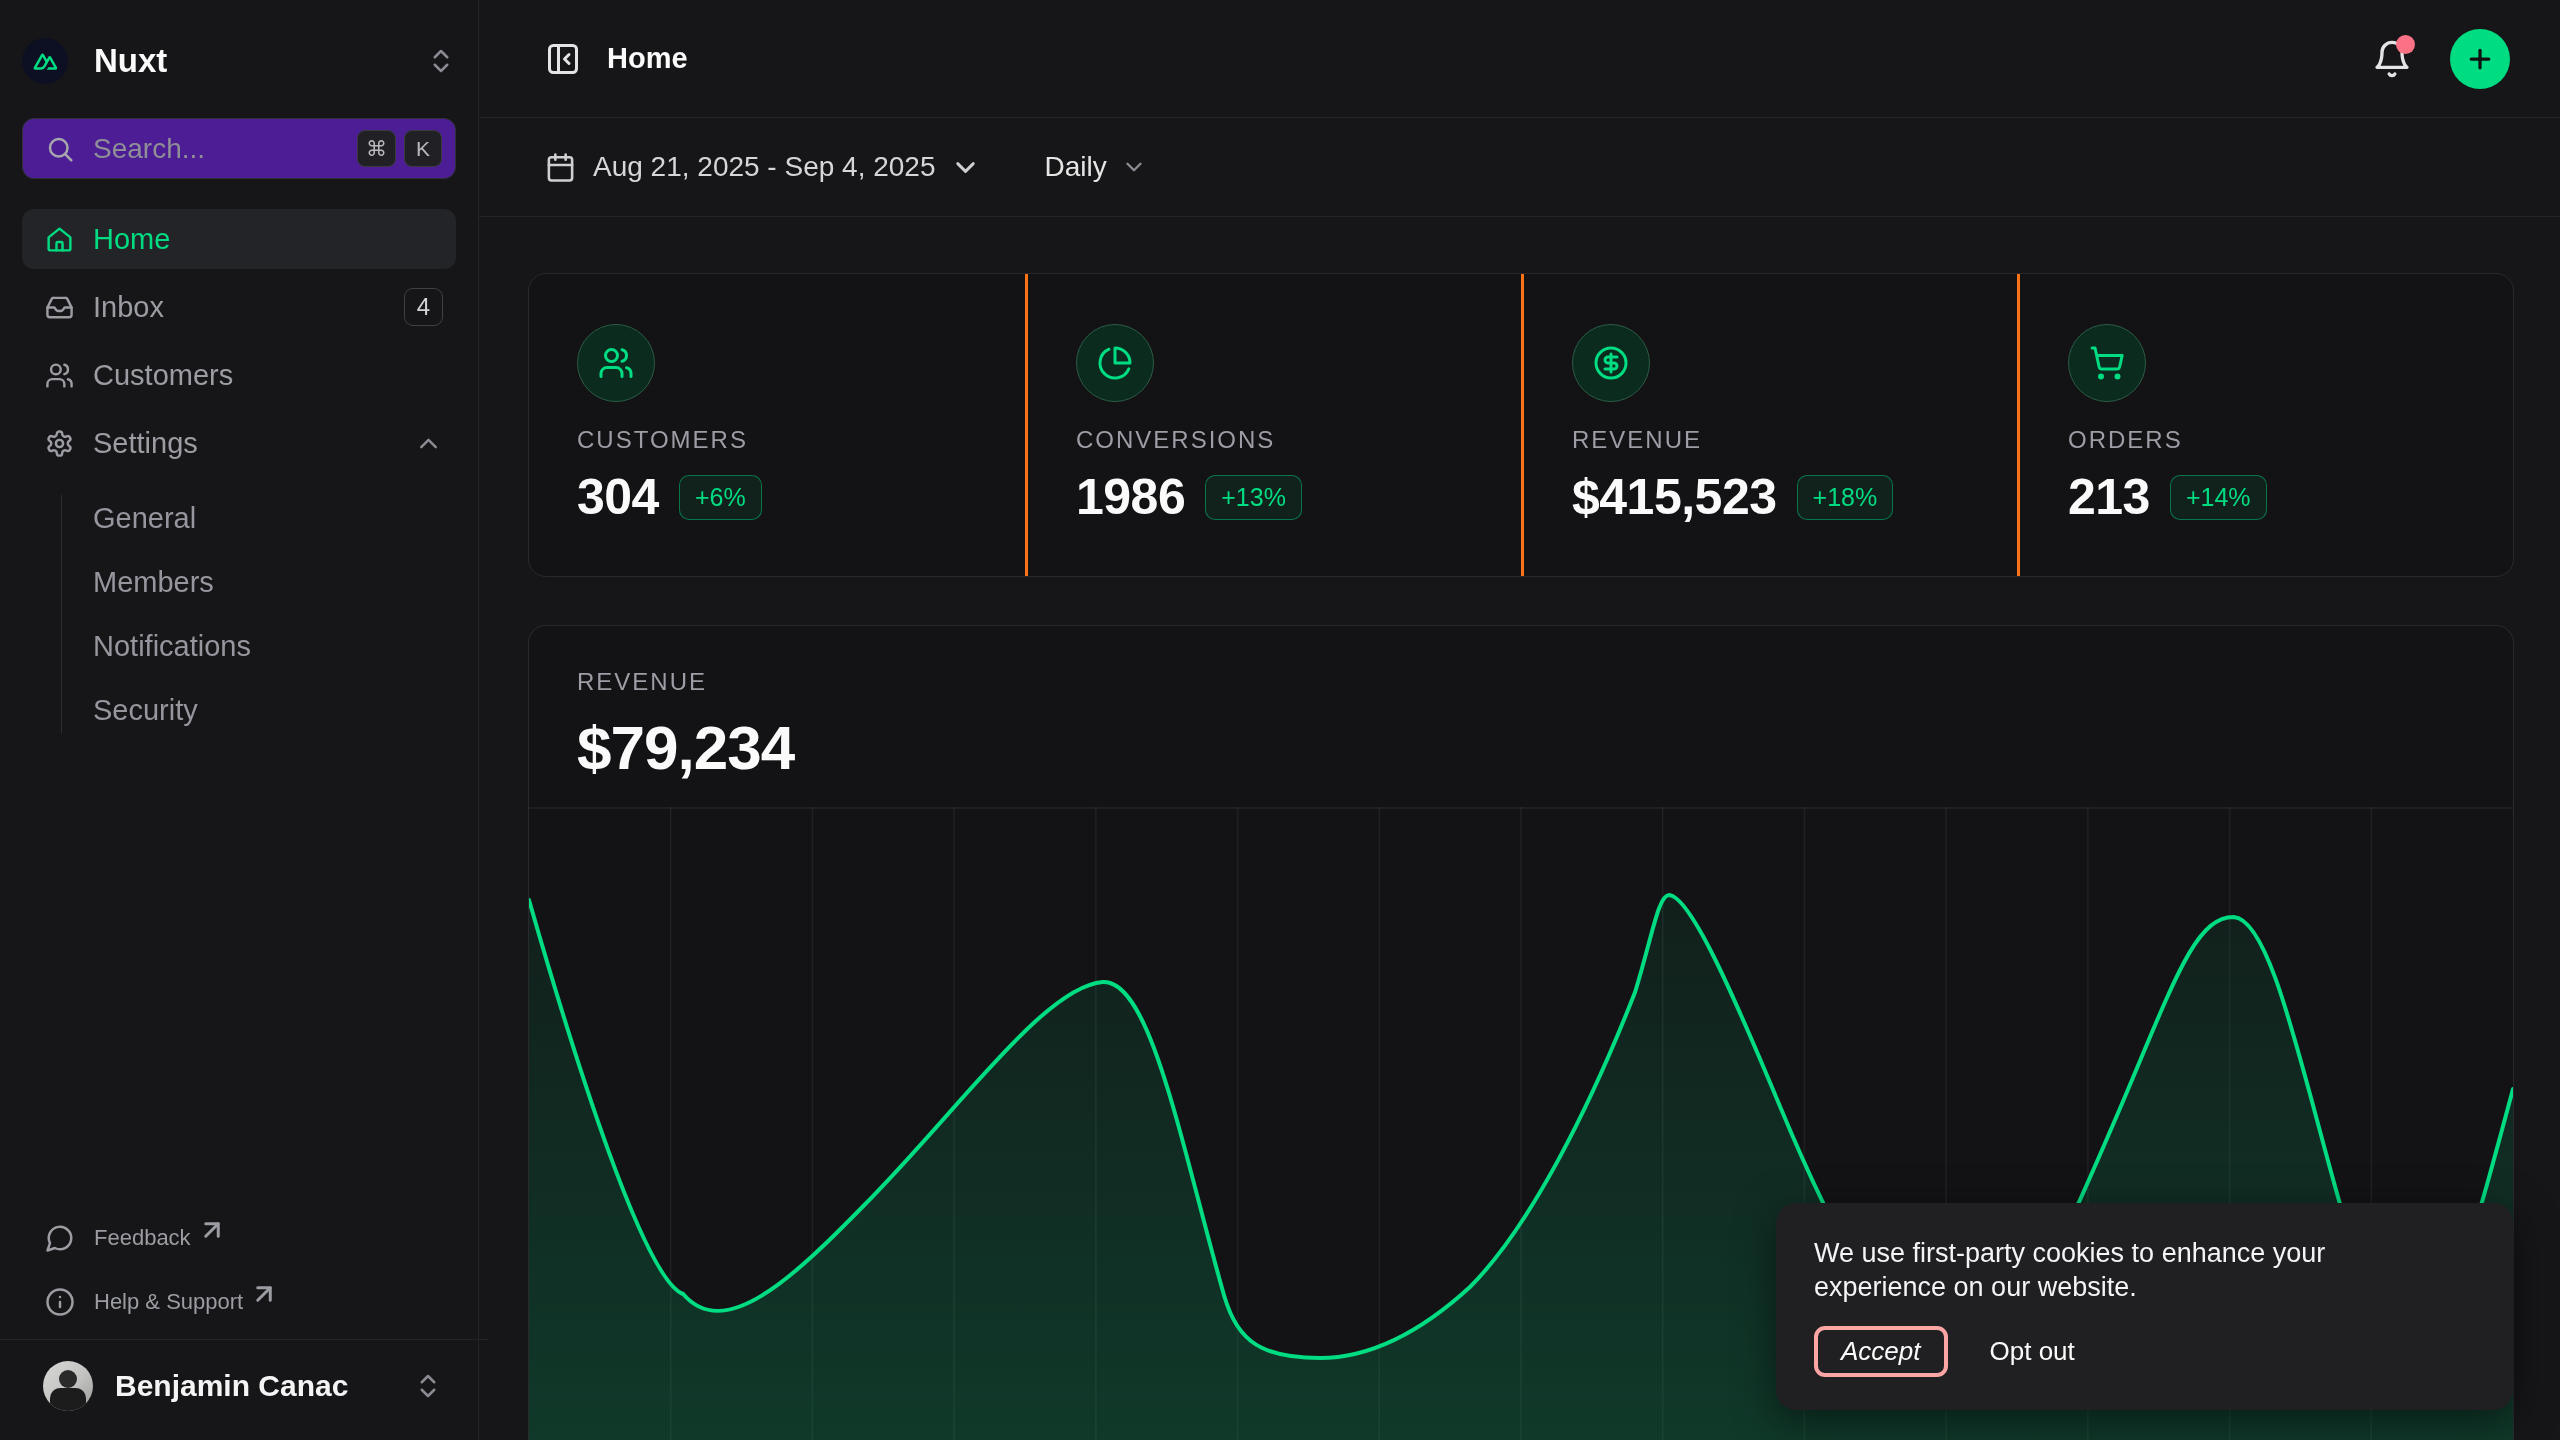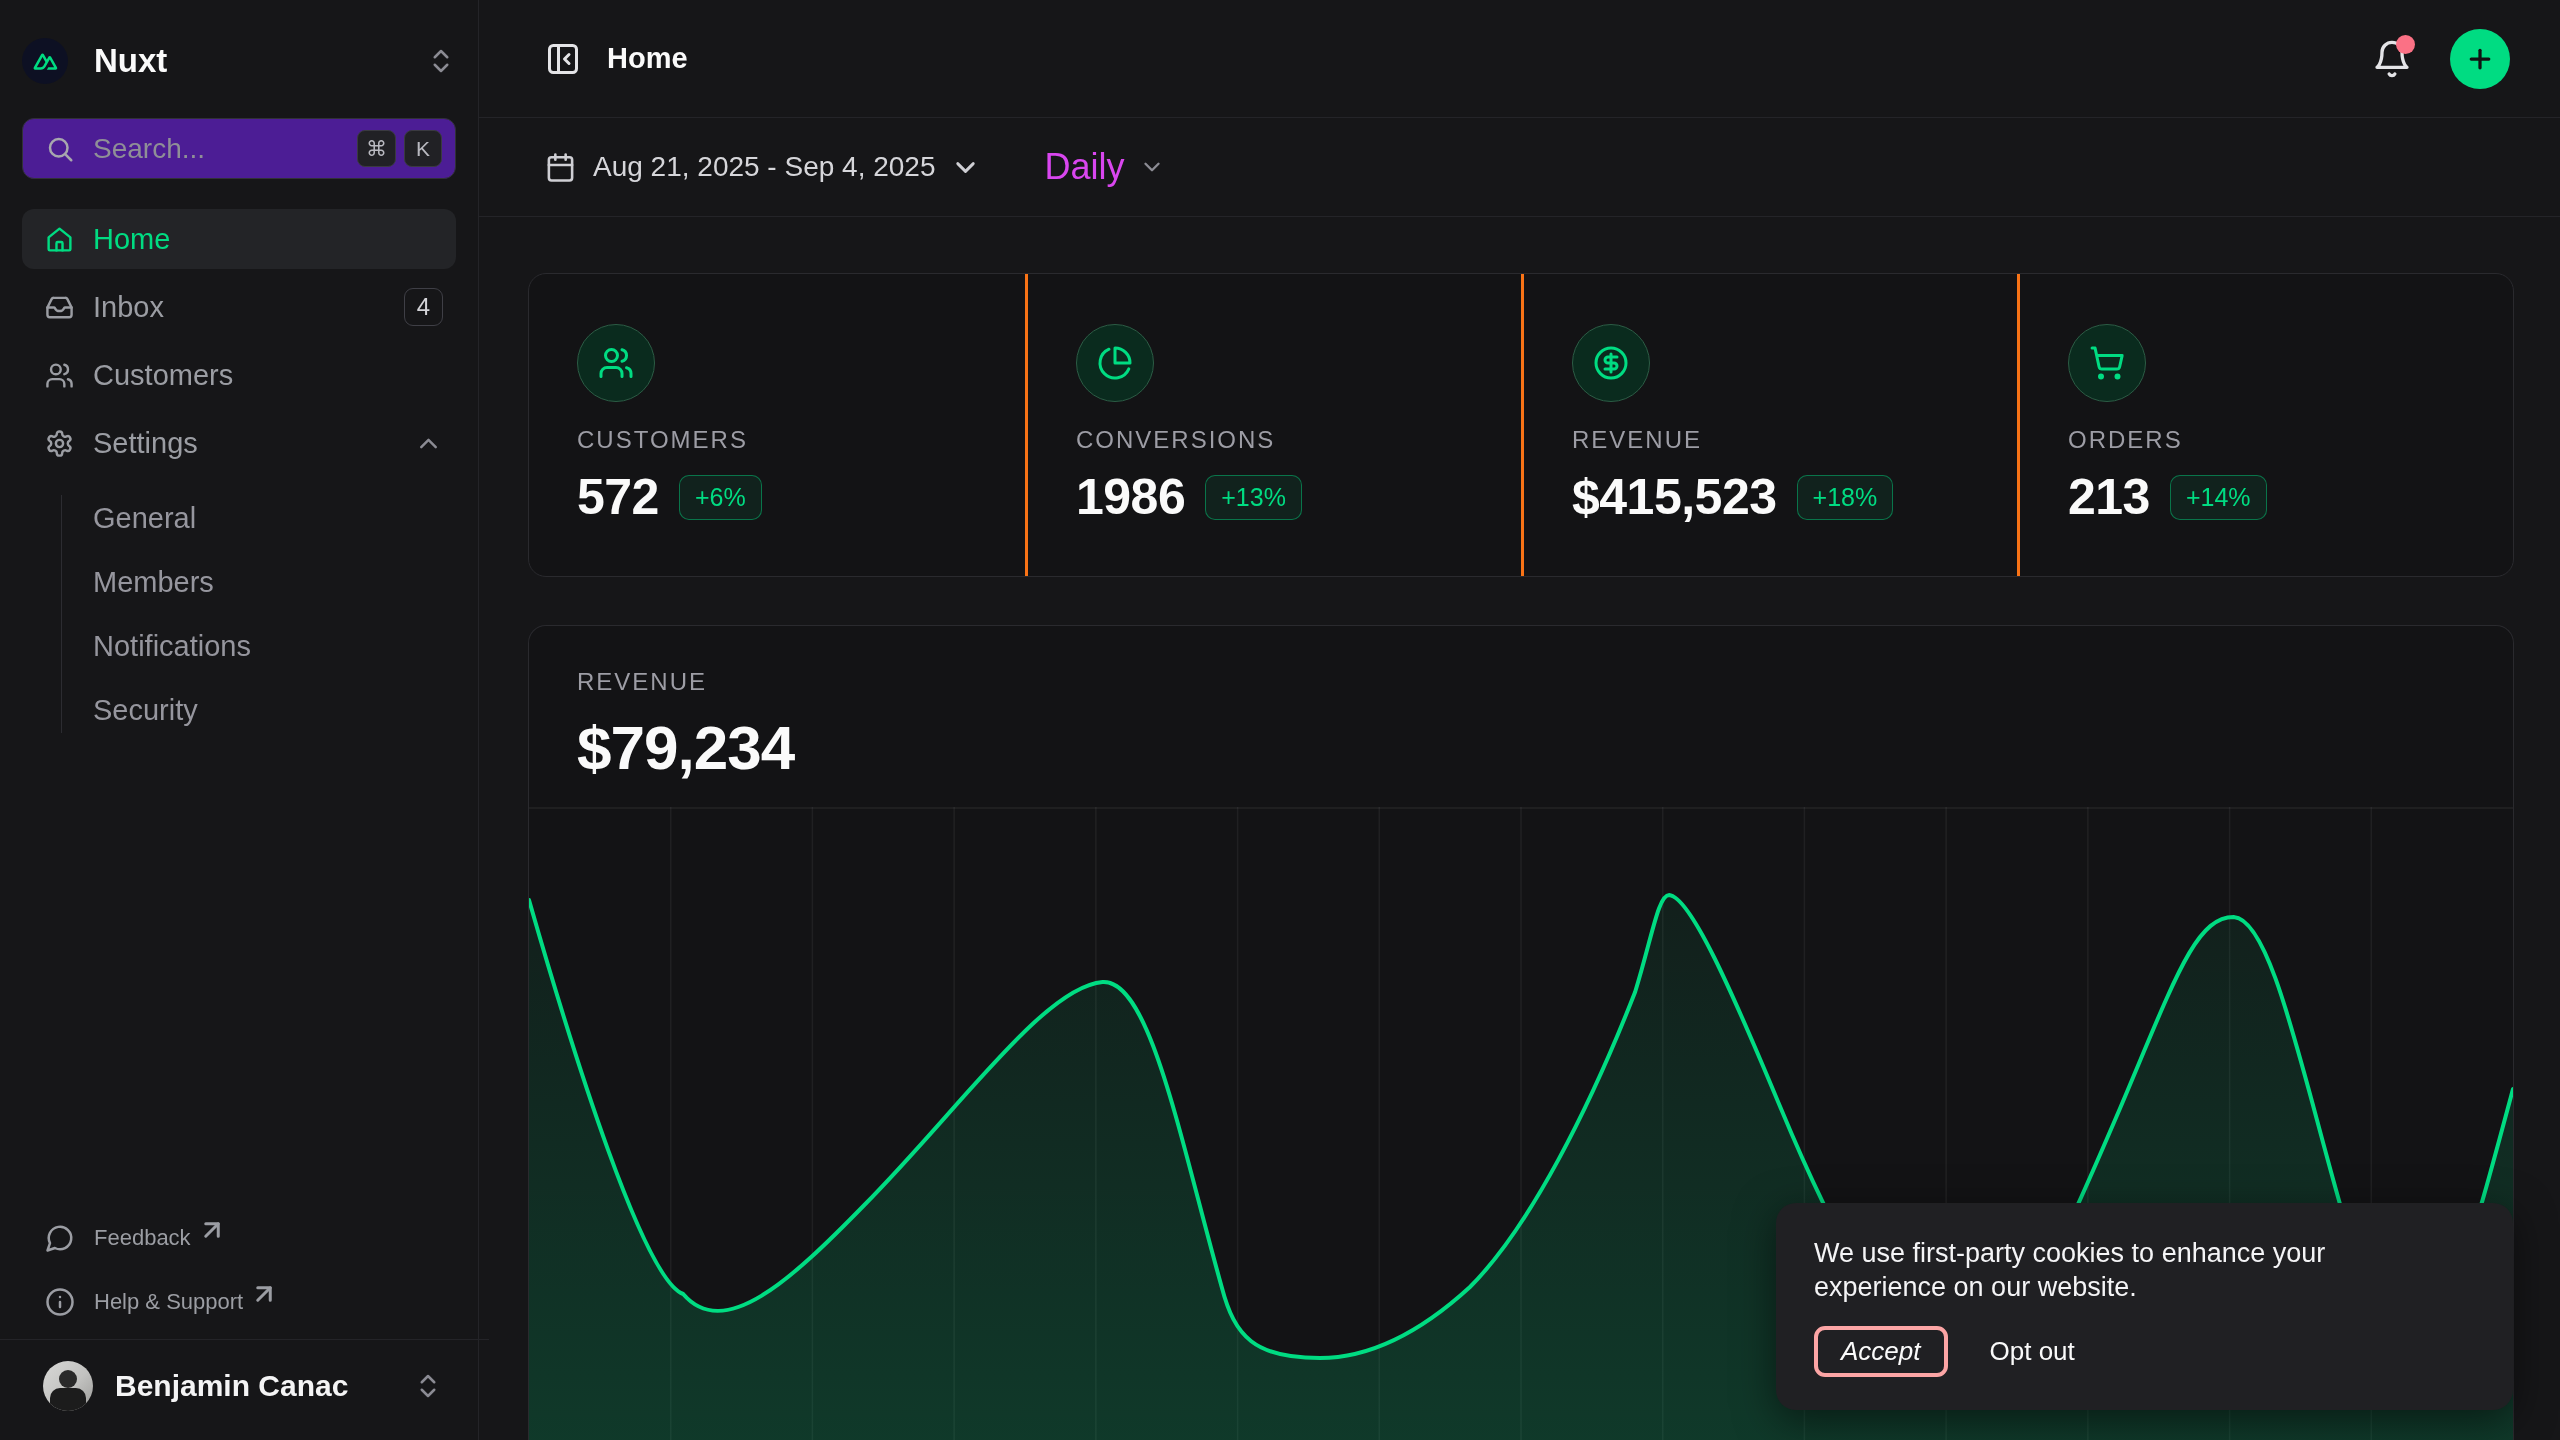--- a/index.html
+++ b/index.html
@@ -114,21 +114,21 @@
 
   .filterbar {
     height:99px; flex:none; border-bottom:1px solid #242428;
     display:flex; align-items:center; padding:0 66px;
   }
   .daterange { display:flex; align-items:center; color:#d6d6da; }
   .daterange .icon { width:31px; height:31px; color:#cfcfd4; }
   .daterange-label { margin-left:17px; font-size:28px; }
   .chev-sm { width:26px; height:26px; color:#8b8b93; margin-left:14px; }
   .granularity { display:flex; align-items:center; margin-left:64px; }
-  .granularity-label { font-size:36px; color:#d946ef; }
+  .granularity-label { font-size:28px; color:#e5e5e5; }
 
   .content { flex:1; padding:56px 46px 0 49px; }
 
   .stats-card {
     height:304px; border:1px solid #2a2a2e; border-radius:18px; background:#131315;
     display:grid; grid-template-columns:1fr 1fr 1fr 1fr;
   }
   .stat-cell { padding:50px 40px 0 48px; }
   .stat-cell + .stat-cell { border-left:3px solid #f97316; }
   .stat-icon {
@@ -377,21 +377,21 @@
         <span class="stat-icon">
           <svg viewBox="0 0 24 24" fill="none" stroke="currentColor" stroke-width="2" stroke-linecap="round" stroke-linejoin="round">
               <path d="M16 21v-2a4 4 0 0 0-4-4H6a4 4 0 0 0-4 4v2"></path>
               <circle cx="9" cy="7" r="4"></circle>
               <path d="M22 21v-2a4 4 0 0 0-3-3.87"></path>
               <path d="M16 3.13a4 4 0 0 1 0 7.75"></path>
             </svg>
         </span>
         <div class="stat-label">CUSTOMERS</div>
         <div class="stat-value-row">
-          <span class="stat-value">572</span>
+          <span class="stat-value">304</span>
           <span class="delta-badge">+6%</span>
         </div>
       </div>
 
       <div class="stat-cell">
         <span class="stat-icon">
           <svg viewBox="0 0 24 24" fill="none" stroke="currentColor" stroke-width="2" stroke-linecap="round" stroke-linejoin="round">
               <path d="M21.21 15.89A10 10 0 1 1 8 2.83"></path>
               <path d="M22 12A10 10 0 0 0 12 2v10z"></path>
             </svg>

